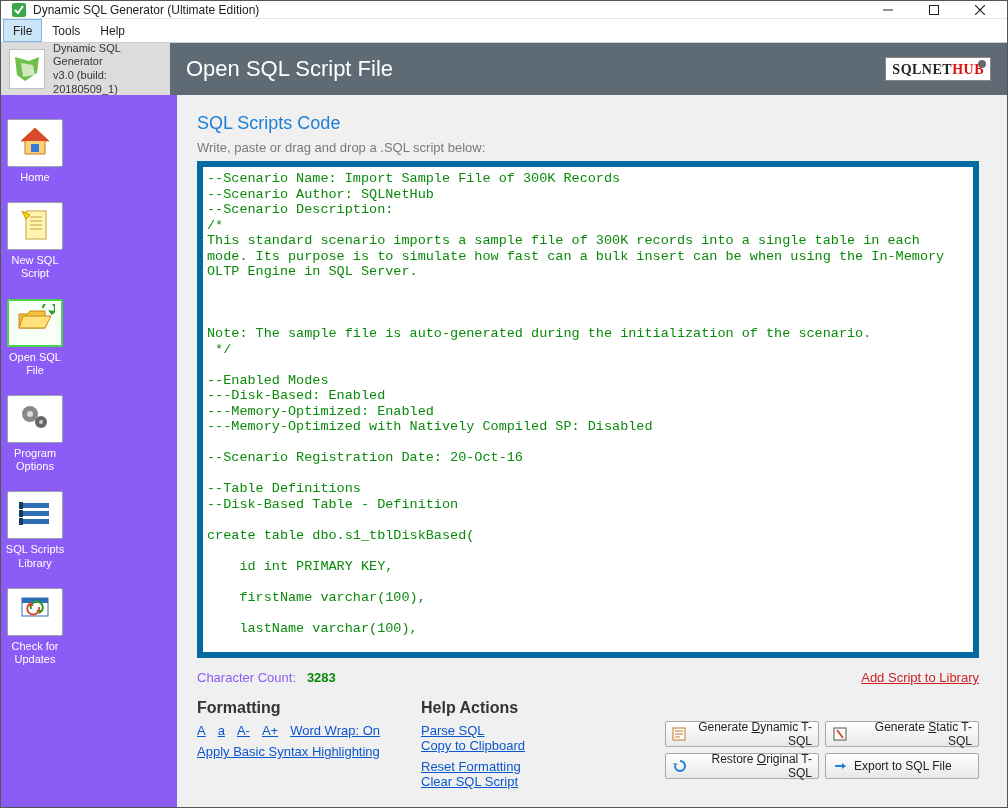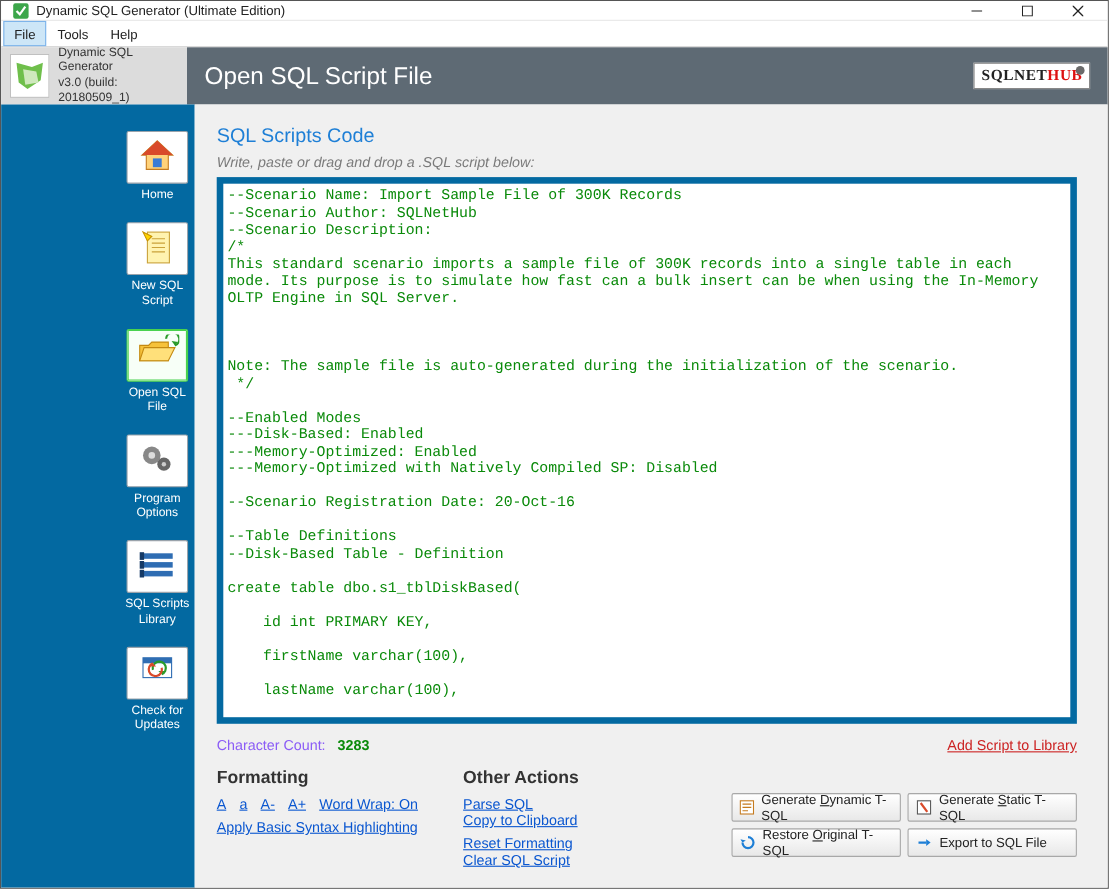--- a/index.html
+++ b/index.html
@@ -24,46 +24,46 @@
   .headerstrip .left .bigicon { width:40px; height:40px; background:#fff; display:flex; align-items:center; justify-content:center; border:1px solid #c0c0c0; }
   .headerstrip .left .lines { font-size:11px; color:#333; line-height:1.25; }
   .headerstrip .right { flex:1; background:#5e6a74; display:flex; align-items:center; padding:0 16px; justify-content:space-between; }
   .headerstrip .right .heading { color:#fff; font-size:22px; }
   .brand { background:#fff; border:1px solid #888; padding:4px 6px 2px 6px; font-family: Georgia, serif; font-weight:bold; font-size:14px; letter-spacing:0.5px; position:relative; }
   .brand .hub { color:#d11;text-align:right; }
   .brand .dot { position:absolute; top:2px; right:4px; width:8px; height:8px; border-radius:50%; background:#6a6a6a; }
 
   
   .body { flex:1; display:flex; min-height:0; }
-  .sidebar { width:201px; background:#0369a1; padding:24px 0 0 0; display:flex; flex-direction:column; gap:18px; align-items:flex-end; }
+  .sidebar { width:201px; background:#8b5cf6; padding:24px 0 0 0; display:flex; flex-direction:column; gap:18px; align-items:flex-start; }
   .side-btn { width:68px; display:flex; flex-direction:column; align-items:center; cursor:pointer; }
   .side-btn .iconbox { width:56px; height:48px; background:#fff; border:1px solid #9aa3ab; border-radius:2px; display:flex; align-items:center; justify-content:center; }
   .side-btn.active .iconbox { border:1px solid #49d24e; box-shadow:0 0 0 1px #49d24e inset; background:#f7fff7; }
   .side-btn .label { margin-top:4px; color:#fff; font-size:11px; text-align:center; line-height:1.2; white-space:pre-line; }
 
   .main { flex:1; background:#f0f0f0; padding:18px 28px 18px 20px; display:flex; flex-direction:column; min-height:0; }
   .section-title { color:#1e7fd6; font-size:18px; margin-bottom:6px; }
-  .hint { color:#7a7a7a; font-size:13px; margin-bottom:6px;font-style:italic; }
+  .hint { color:#7a7a7a; font-size:13px; margin-bottom:6px; }
 
   .editor-wrap { flex:1; min-height:0; position:relative; border:6px solid #0369a1; background:#fff; }
   .editor { position:absolute; inset:0; padding:4px 18px 4px 4px; overflow-y:scroll; font-family:"Courier New", monospace; font-size:13.5px; color:#0a8a0a; line-height:1.15; white-space:pre-wrap; }
 
   .statusline { display:flex; justify-content:space-between; align-items:center; margin:12px 0 8px 0; font-size:13px; }
   .statusline .cc-label { color:#8b5cf6; }
   .statusline .cc-val { color:#0a8a0a; font-weight:bold; }
   .statusline .addlink { color:#c22; text-decoration:underline; }
 
   .bottom { display:flex; gap:24px; align-items:flex-start; margin-top:6px; }
   .col h3 { font-size:16px; font-weight:bold; color:#333; margin:0 0 6px 0; }
   .links a { color:#0b57d0; text-decoration:underline; font-size:13px; margin-right:12px; white-space:nowrap; }
   .links { display:flex; flex-direction:column; gap:6px; }
   .links .row { display:flex; flex-wrap:wrap; }
 
   .buttons-col { flex:0 0 auto; display:grid; grid-template-columns:repeat(2, 154px); grid-auto-rows:26px; gap:6px; margin-top:22px; margin-left:auto; }
-  .wbtn { background:linear-gradient(#fff,#e8e8e8); border:1px solid #a8a8a8; border-radius:2px; display:flex; align-items:center; gap:6px; padding:0 6px; font-size:12px; }
+  .wbtn { background:linear-gradient(#fff,#e8e8e8); border:1px solid #a8a8a8; border-radius:2px; display:flex; align-items:center; gap:6px; padding:0 6px; font-size:12px;text-align:right; }
   .wbtn .ic { width:16px; height:16px; display:flex; align-items:center; justify-content:center; }
 
   ::-webkit-scrollbar { width:17px; background:#f0f0f0; }
   ::-webkit-scrollbar-thumb { background:#c2c2c2; border:1px solid #a0a0a0; }
   ::-webkit-scrollbar-button { height:17px; background:#e8e8e8; border:1px solid #a0a0a0; }
 
   .u { text-decoration:underline; }
 </style>
 </head>
 <body>
@@ -259,21 +259,21 @@
             <a href="#">A+</a>
             <a href="#">Word Wrap: On</a>
           </div>
           <div class="row">
             <a href="#">Apply Basic Syntax Highlighting</a>
           </div>
         </div>
       </div>
 
       <div class="col" style="flex:0 0 220px;">
-        <h3>Other Actions</h3>
+        <h3>Help Actions</h3>
         <div class="links">
           <div class="row">
             <a href="#" style="width:110px">Parse SQL</a>
             <a href="#">Copy to Clipboard</a>
           </div>
           <div class="row">
             <a href="#" style="width:110px">Reset Formatting</a>
             <a href="#">Clear SQL Script</a>
           </div>
         </div>

